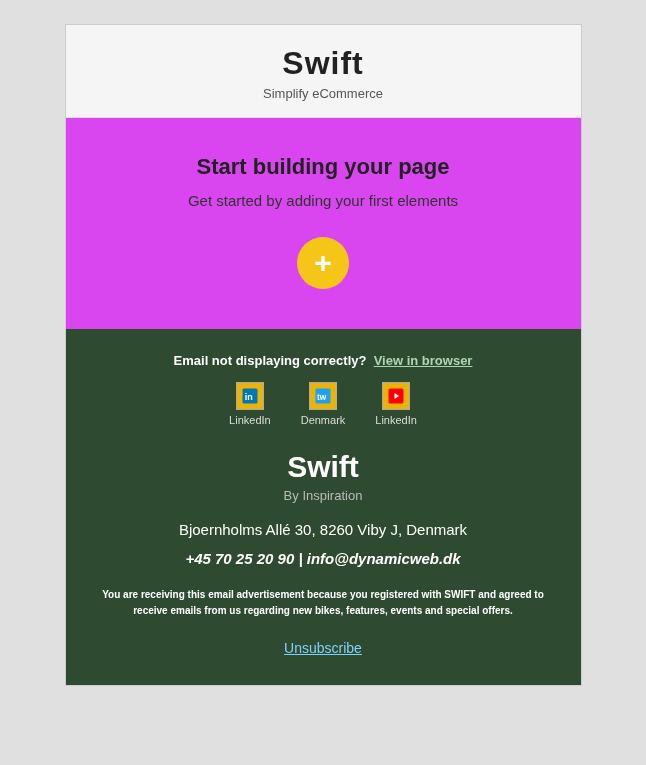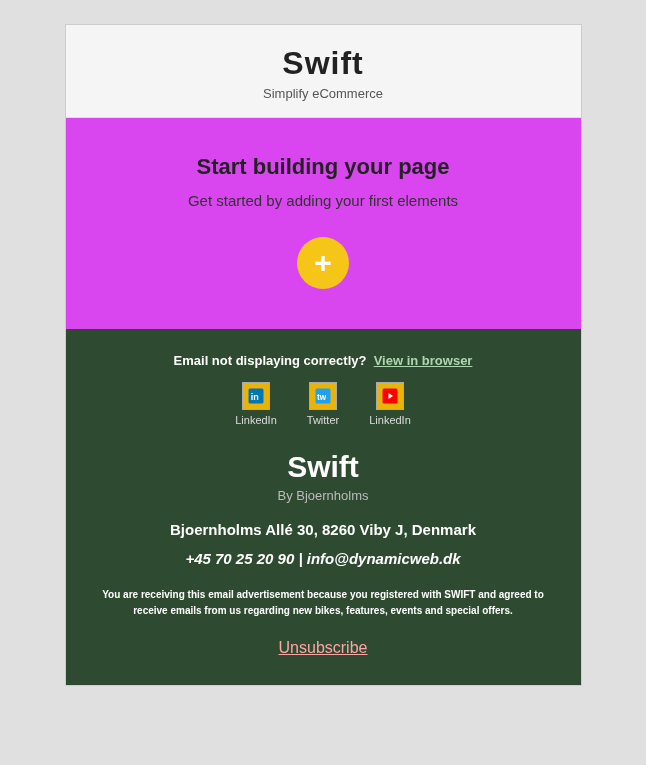--- a/index.html
+++ b/index.html
@@ -162,21 +162,21 @@
     }
 
     .footer-brand-by {
       font-size: 13px;
       color: #bbb;
       margin-bottom: 18px;
     }
 
     .footer-address {
       font-size: 15px;
-      font-weight: bold;
+      font-weight: normal;
       color: #fff;
       margin-bottom: 12px;
     }
 
     .footer-contact {
       font-size: 15px;
       font-weight: bold;
       color: #fff;
       margin-bottom: 20px;
       font-style: italic;
@@ -185,23 +185,23 @@
     .footer-disclaimer {
       font-size: 10px;
       font-weight: bold;
       color: #fff;
       line-height: 1.6;
       margin-bottom: 20px;
       padding: 0 10px;
     }
 
     .footer-unsubscribe a {
-      color: #fca5a5;
+      color: #7dd3fc;
       text-decoration: underline;
-      font-size: 16px;
+      font-size: 14px;
     }
   </style>
 </head>
 <body>
 
 <div class="page-wrapper">
 
   <div class="header-section">
     <div class="header-title">Swift</div>
     <div class="header-subtitle">Simplify eCommerce</div>
@@ -233,35 +233,35 @@
         </div>
         <span class="social-label">LinkedIn</span>
       </div>
       <div class="social-item">
         <div class="social-icon-box">
           <svg width="18" height="18" viewBox="0 0 24 24" fill="#1da1f2">
             <rect x="2" y="2" width="20" height="20" rx="2" fill="#1da1f2"></rect>
             <text x="4" y="17" font-size="11" fill="white" font-weight="bold">tw</text>
           </svg>
         </div>
-        <span class="social-label">Twitter</span>
+        <span class="social-label">Denmark</span>
       </div>
       <div class="social-item">
         <div class="social-icon-box">
           <svg width="18" height="18" viewBox="0 0 24 24">
             <rect x="2" y="2" width="20" height="20" rx="2" fill="#ff0000"></rect>
             <polygon points="10,8 16,12 10,16" fill="white"></polygon>
           </svg>
         </div>
         <span class="social-label">LinkedIn</span>
       </div>
     </div>
 
     <div class="footer-brand-title">Swift</div>
-    <div class="footer-brand-by">By Bjoernholms</div>
+    <div class="footer-brand-by">By Inspiration</div>
 
     <div class="footer-address">Bjoernholms Allé 30, 8260 Viby J, Denmark</div>
     <div class="footer-contact">+45 70 25 20 90 | info@dynamicweb.dk</div>
 
     <div class="footer-disclaimer">You are receiving this email advertisement because you registered with SWIFT and agreed to receive emails from us regarding new bikes, features, events and special offers.</div>
 
     <div class="footer-unsubscribe">
       <a href="#">Unsubscribe</a>
     </div>
 

